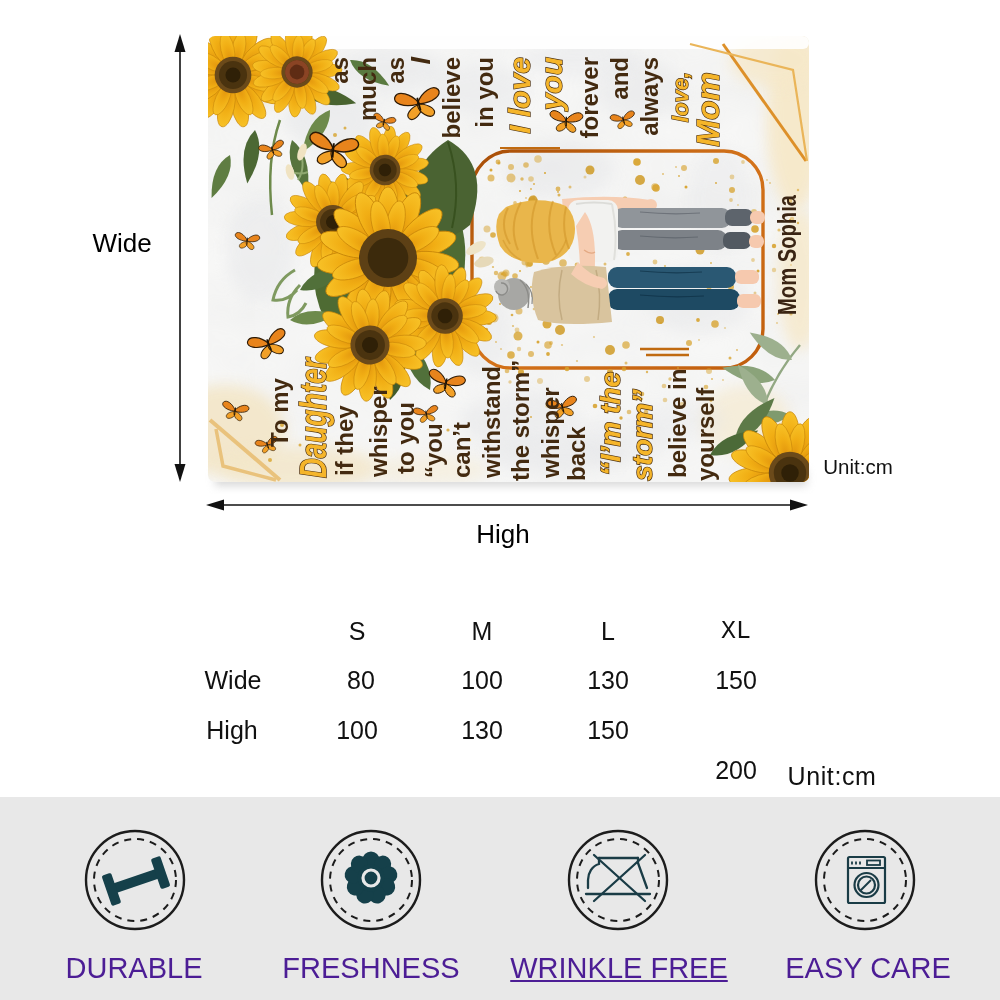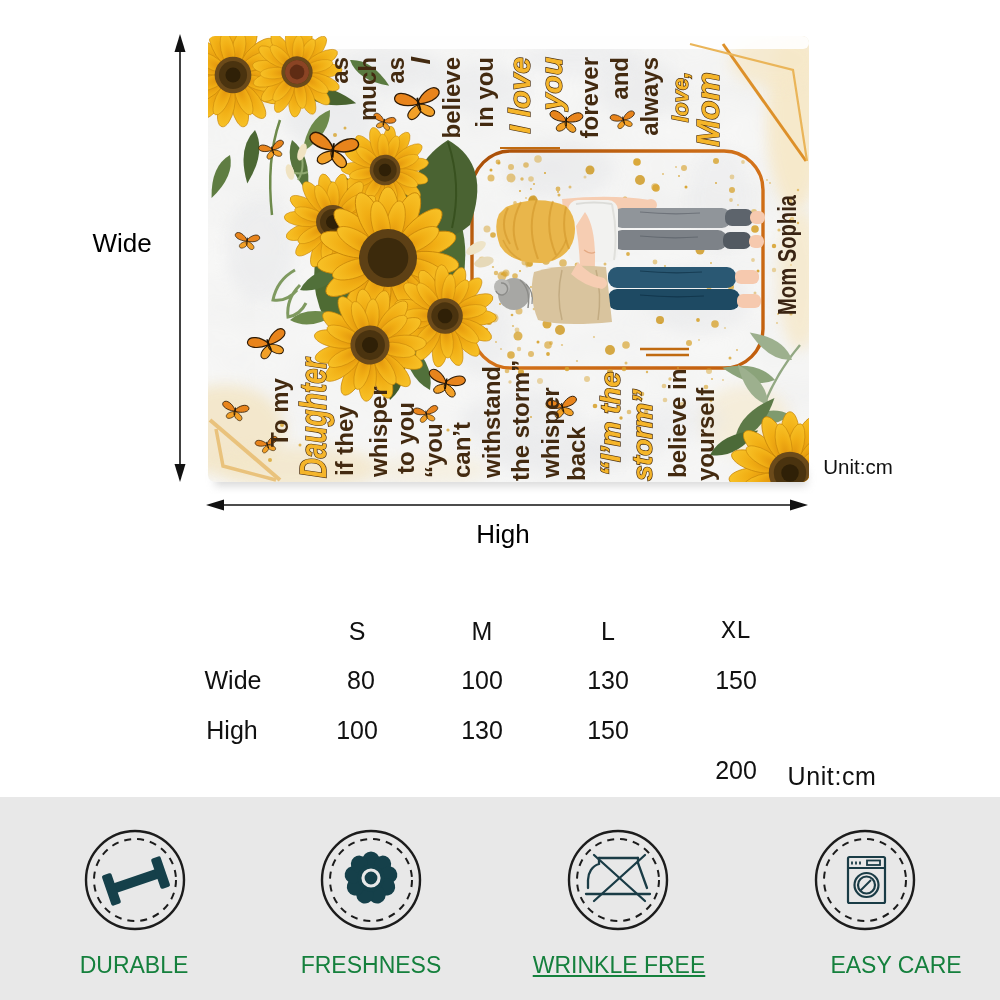--- a/index.html
+++ b/index.html
@@ -1,19 +1,19 @@
 <!DOCTYPE html>
 <html><head>
 <meta charset="utf-8">
 <style>
 html,body{margin:0;padding:0;}
 body{width:1000px;height:1000px;background:#ffffff;font-family:"Liberation Sans",sans-serif;position:relative;overflow:hidden;}
 .abs{position:absolute;}
 .tbl{font-size:25px;color:#111;transform:translate(-50%,-50%);white-space:nowrap;}
-.lbl{font-size:23px;color:#15803d;transform:translateX(-50%);white-space:nowrap;}
+.lbl{font-size:29px;color:#4c1d95;transform:translateX(-50%);white-space:nowrap;}
 #strip{position:absolute;left:0;top:797px;width:1000px;height:203px;background:#e8e8e8;}
 </style>
 </head>
 <body>
 <svg class="abs" style="left:0;top:0" width="1000" height="560" viewBox="0 0 1000 560">
   <defs>
     <clipPath id="bk">
         <rect x="208" y="36" width="601" height="446" rx="7"></rect>
       </clipPath>
     <linearGradient id="og" x1="0" y1="0" x2="1" y2="1">
@@ -607,13 +607,13 @@
     <path d="M860 94 L 871 83" stroke-width="2"></path>
     <g stroke-width="1.8">
       <path d="M852 64.5 V 67.5 M856 64.5 V 67.5 M860 64.5 V 67.5"></path>
       <rect x="867" y="63.5" width="13" height="4.5"></rect>
     </g>
   </g>
 </svg>
 <div class="abs lbl" style="left:134px;top:952px;">DURABLE</div>
 <div class="abs lbl" style="left:371px;top:952px;text-align:right;">FRESHNESS</div>
 <div class="abs lbl" style="left:619px;top:952px;text-decoration:underline;">WRINKLE FREE</div>
-<div class="abs lbl" style="left:868px;top:952px;margin-left:28px;">EASY CARE</div>
+<div class="abs lbl" style="left:868px;top:952px;">EASY CARE</div>
 
 </body></html>

